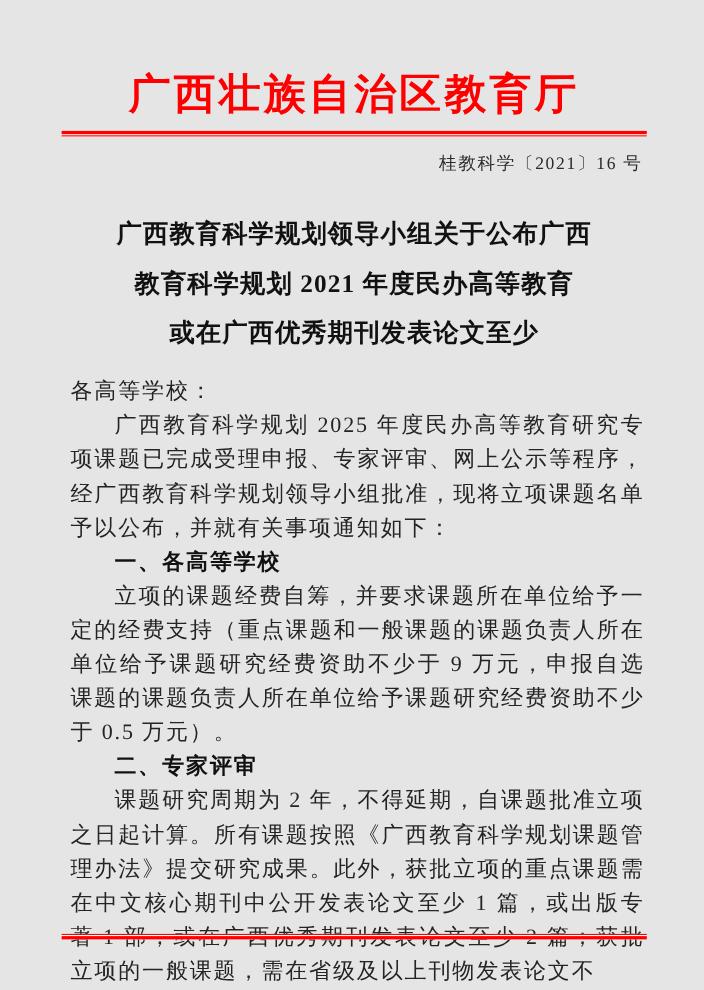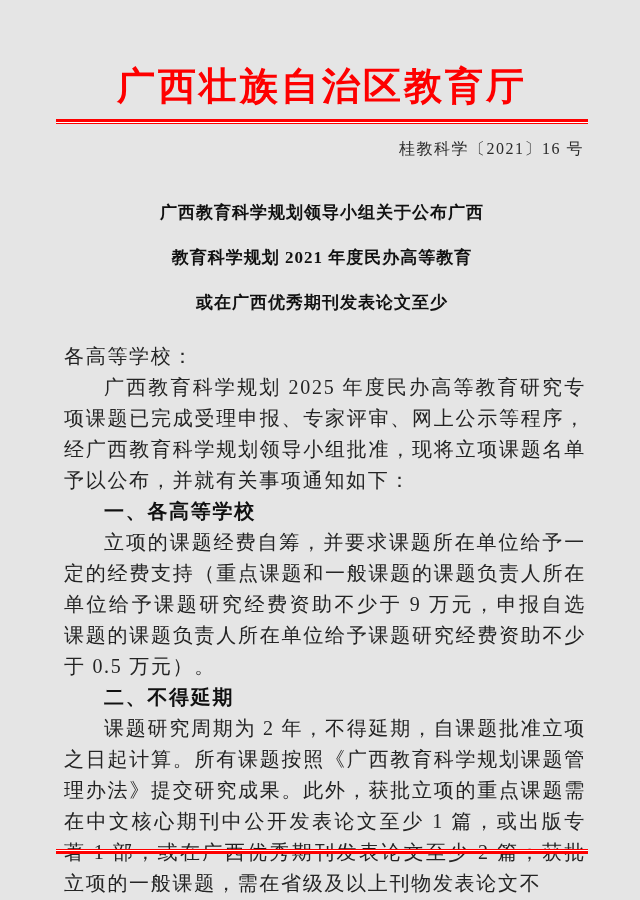--- a/index.html
+++ b/index.html
@@ -49,21 +49,21 @@
     position: absolute;
     top: 139px; right: 56px;
     font-size: 16px;
     letter-spacing: 1.5px;
     color: #2a2a2a;
   }
   .title {
     position: absolute;
     top: 190px; left: 46px; right: 42px;
     text-align: center;
-    font-size: 17px;
+    font-size: 23px;
     line-height: 45px;
     font-weight: bold;
     letter-spacing: 1px;
     color: #111;
   }
   .title .tline { display: block; white-space: nowrap; }
   .body-text {
     position: absolute;
     top: 341px; left: 64px; width: 522px;
     font-size: 20px;
@@ -99,19 +99,19 @@
     <span class="tline">广西教育科学规划领导小组关于公布广西</span>
     <span class="tline">教育科学规划 2021 年度民办高等教育</span>
     <span class="tline">或在广西优秀期刊发表论文至少</span>
   </div>
 
   <div class="body-text">
     <p class="salutation">各高等学校：</p>
     <p class="para">广西教育科学规划 2025 年度民办高等教育研究专项课题已完成受理申报、专家评审、网上公示等程序，经广西教育科学规划领导小组批准，现将立项课题名单予以公布，并就有关事项通知如下：</p>
     <p class="sec-heading">一、各高等学校</p>
     <p class="para">立项的课题经费自筹，并要求课题所在单位给予一定的经费支持（重点课题和一般课题的课题负责人所在单位给予课题研究经费资助不少于 9 万元，申报自选课题的课题负责人所在单位给予课题研究经费资助不少于 0.5 万元）。</p>
-    <p class="sec-heading">二、不得延期</p>
+    <p class="sec-heading">二、专家评审</p>
     <p class="para">课题研究周期为 2 年，不得延期，自课题批准立项之日起计算。所有课题按照《广西教育科学规划课题管理办法》提交研究成果。此外，获批立项的重点课题需在中文核心期刊中公开发表论文至少 1 篇，或出版专著 1 部，或在广西优秀期刊发表论文至少 2 篇；获批立项的一般课题，需在省级及以上刊物发表论文不</p>
   </div>
 
   <div class="rule rule-bottom"></div>
 
 </div>
 
 </body></html>

